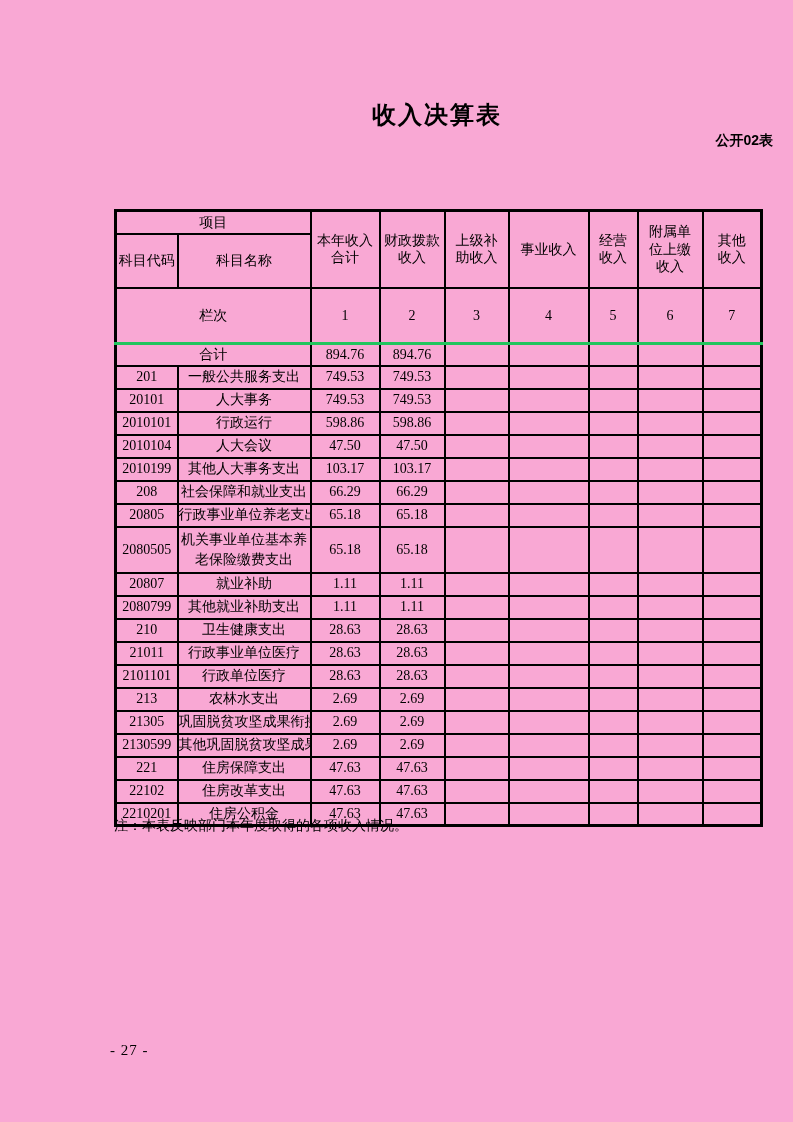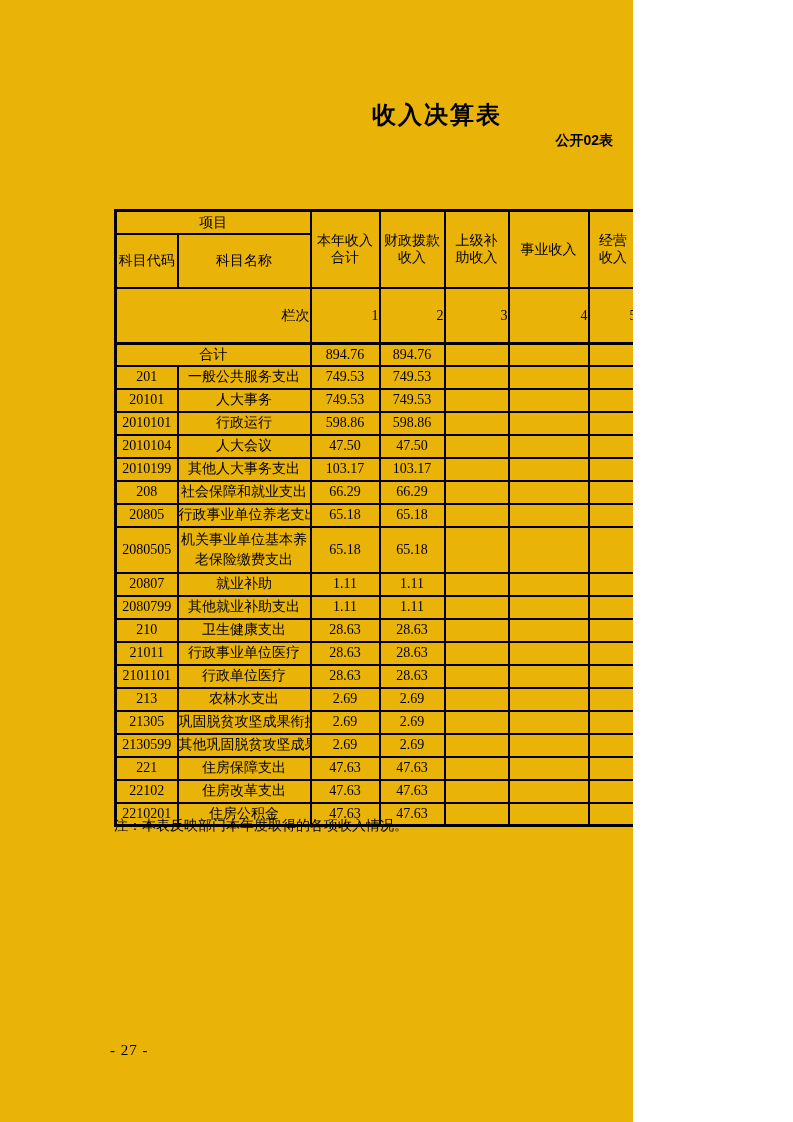--- a/index.html
+++ b/index.html
@@ -1,17 +1,17 @@
 <!DOCTYPE html>
 <html><head>
 <meta charset="utf-8">
 <style>
   html,body { margin:0; padding:0; background:#ffffff; }
   .page {
-    position:relative; width:633px; height:1122px; background:#eab308;
+    position:relative; width:793px; height:1122px; background:#f9a8d4;
     color:#000; font-family:"Liberation Serif","DejaVu Serif",serif;
     overflow:hidden;
   }
   .doc-title {
     position:absolute; top:99px; left:114px; width:646px;
     text-align:center; font-family:"Liberation Sans","DejaVu Sans",sans-serif;
     font-weight:bold; font-size:24px; letter-spacing:2px;
   }
   .table-code {
     position:absolute; top:132px; right:20px;
@@ -33,21 +33,21 @@
     margin-top:43px;
   }
   table.income td, table.income th {
     border:2px solid #000; padding:0; vertical-align:middle;
     text-align:center; font-weight:normal; overflow:hidden;
     font-size:14px; line-height:1.25;
   }
   tr.h-project  { height:23px; }
   tr.h-subject  { height:54px; }
   tr.h-lanci    { height:56px; }
-  tr.h-lanci td, tr.h-lanci th { border-bottom:3px solid #000000;text-align:right; }
+  tr.h-lanci td, tr.h-lanci th { border-bottom:3px solid #22c55e; }
   tr.r-total    { height:22px; }
   tr.r-data     { height:23px; }
   tr.r-double   { height:46px; }
 
   th.colhead { white-space:pre-line; }
   td.code { text-align:right; padding-right:4px; font-size:13px; white-space:nowrap; }
   td.name { text-align:left;  padding-left:3px;  white-space:nowrap; }
   td.name.wrap { white-space:normal; line-height:1.4; }
   td.val  { text-align:right; padding-right:5px; white-space:nowrap; }
   td.num-right { text-align:right; padding-right:3px; }

